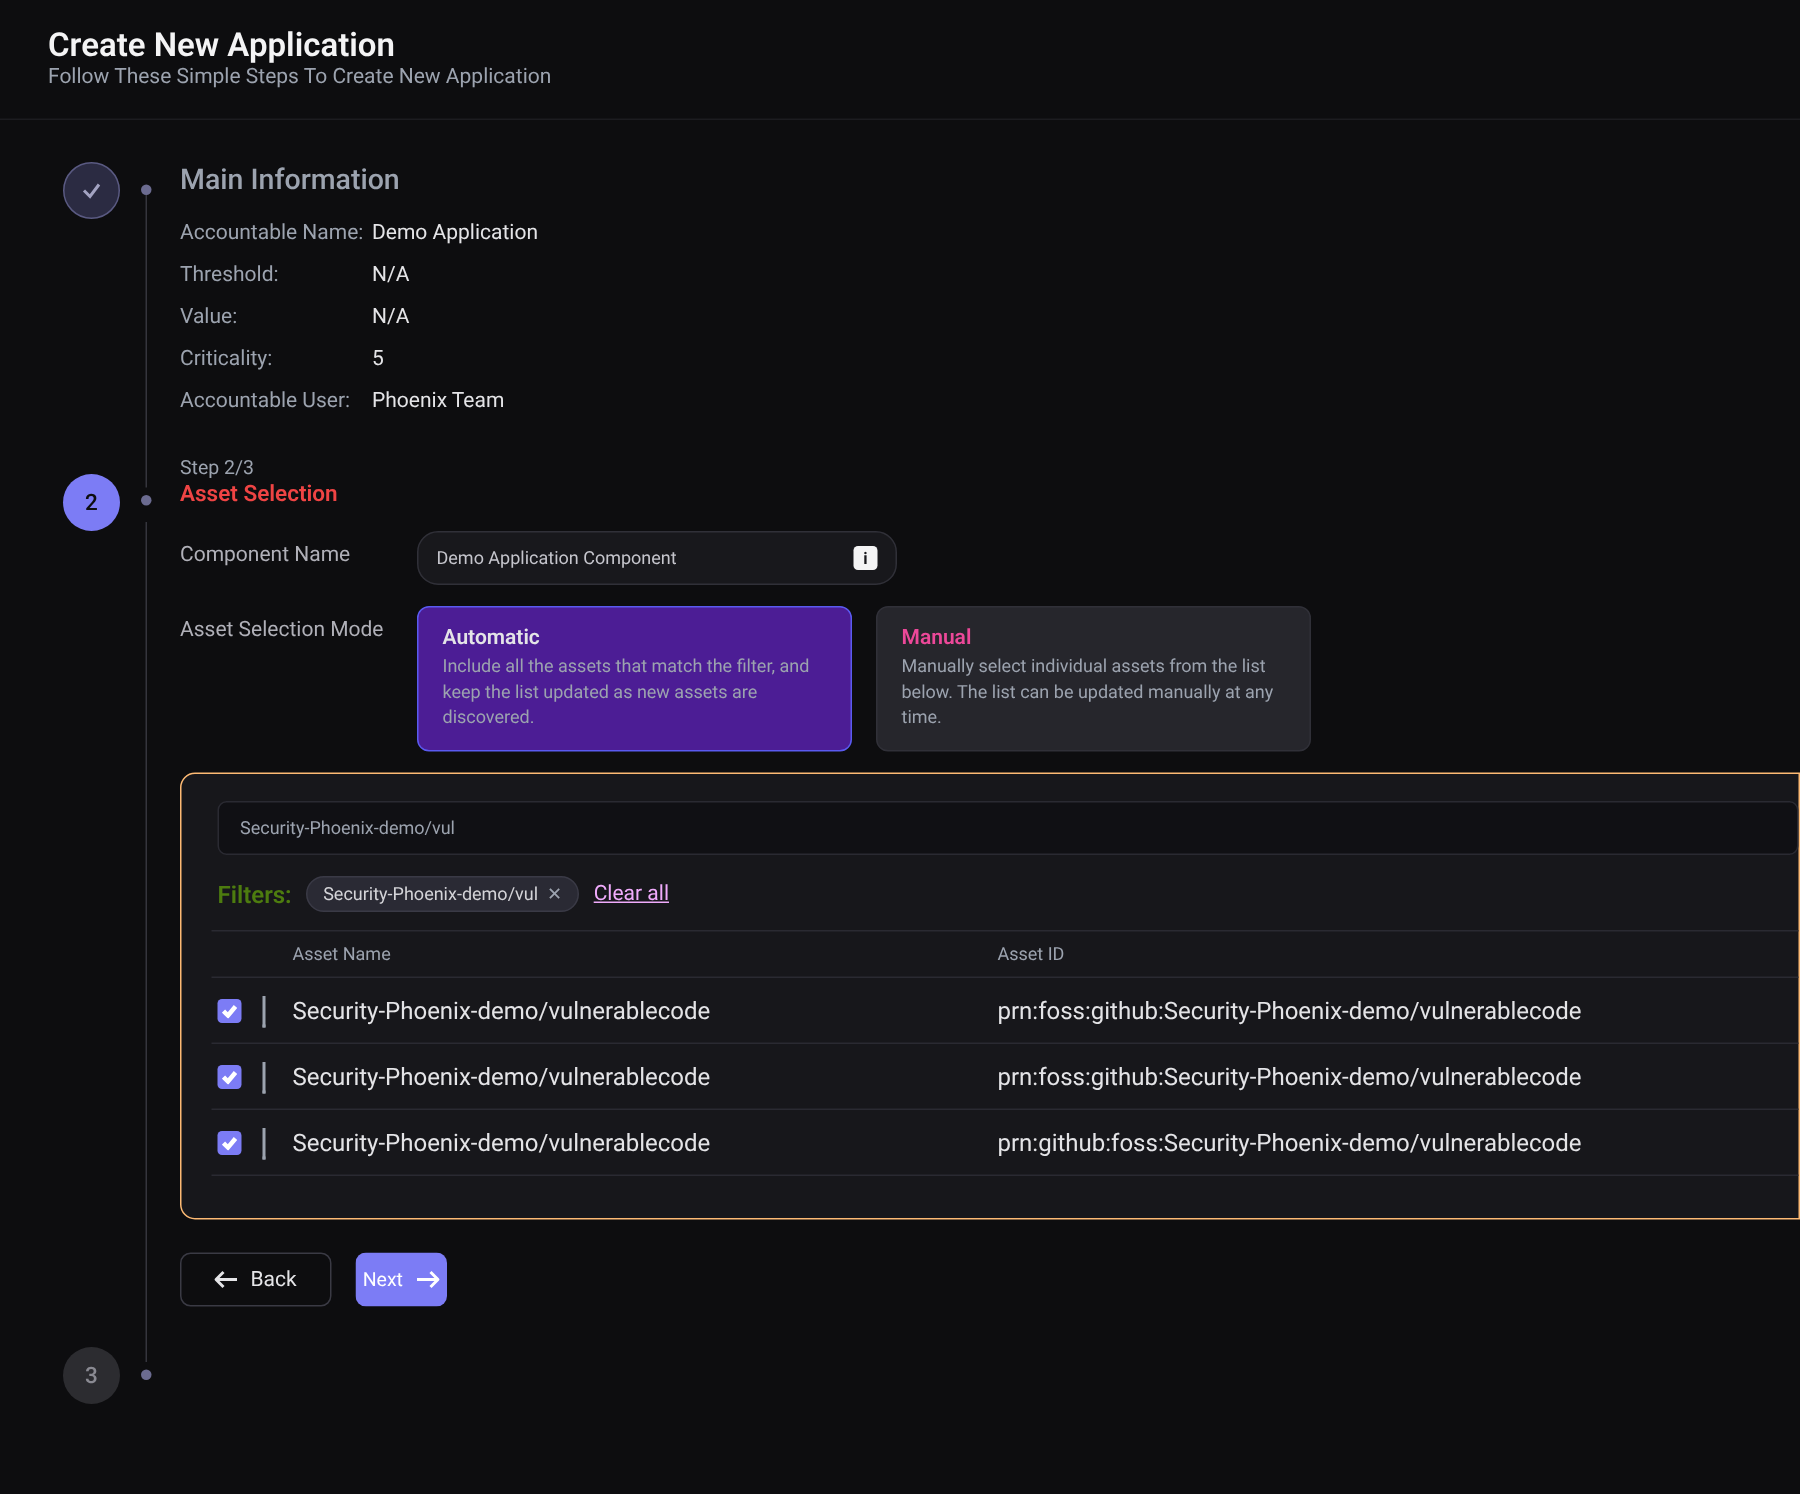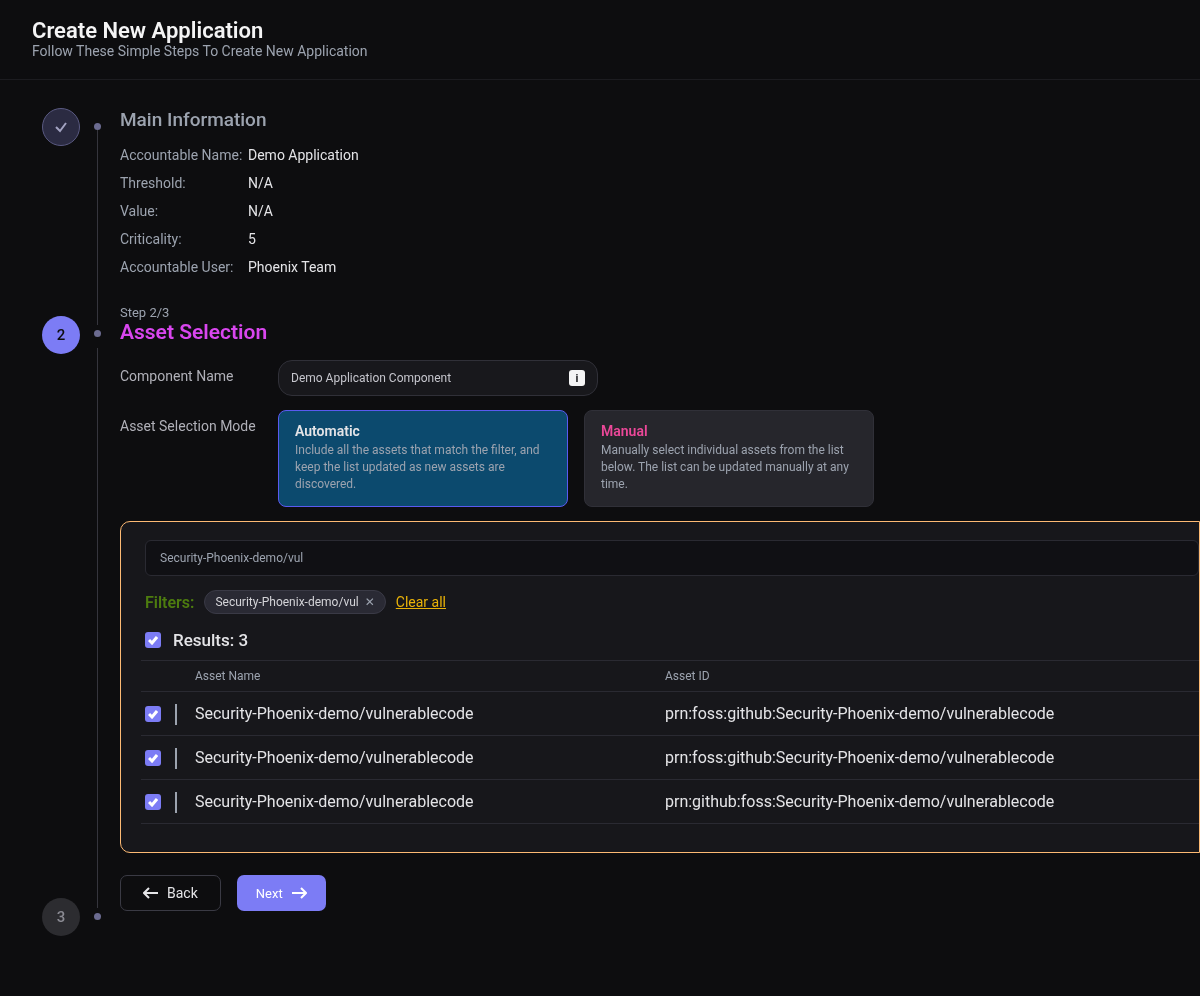--- a/index.html
+++ b/index.html
@@ -104,23 +104,23 @@
   .info-label { width: 128px; color: #9ca3af; }
   .info-value { color: #e4e4e7; }
 
   
   .step-label {
     font-size: 13px;
     color: #9ca3af;
     margin-top: 24px;
   }
   .asset-title {
-    font-size: 21px;
+    font-size: 15px;
     font-weight: 600;
-    color: #d946ef;
+    color: #ef4444;
     margin-bottom: 16px;
   }
   .form-row {
     display: flex;
     align-items: flex-start;
     margin-bottom: 14px;
   }
   .form-label {
     width: 158px;
     font-size: 14px;
@@ -152,21 +152,21 @@
     display: flex;
     gap: 16px;
   }
   .mode-card {
     width: 290px;
     border-radius: 8px;
     padding: 12px 16px 14px;
     cursor: pointer;
   }
   .mode-card.active {
-    background: #0c4a6e;
+    background: #4c1d95;
     border: 1px solid #5a5af0;
   }
   .mode-card.inactive {
     background: #26262c;
     border: 1px solid #303038;
   }
   .mode-title { font-size: 14px; font-weight: 600; color: #e4e4e7; margin-bottom: 3px; }
   .mode-card.inactive .mode-title { color: #ec4899; }
   .mode-desc { font-size: 12px; color: #9ca3af; line-height: 1.4; }
 
@@ -208,21 +208,21 @@
     border-radius: 14px;
     padding: 4px 10px;
     font-size: 12px;
     color: #d4d4d8;
     display: inline-flex;
     align-items: center;
     gap: 6px;
   }
   .chip .x { font-size: 12px; color: #9ca3af; cursor: pointer; }
   .clear-all {
-    color: #eab308;
+    color: #f0abfc;
     text-decoration: underline;
     font-size: 14px;
     cursor: pointer;
   }
   .results-header {
     display: flex;
     align-items: center;
     gap: 12px;
     padding: 4px 4px 10px;
   }
@@ -283,21 +283,21 @@
   }
   .btn.back {
     background: transparent;
     border-color: #3a3a44;
     color: #e4e4e7;
   }
   .btn.next {
     background: #7c7cf5;
     color: #fff;
     font-size: 13px;
-    padding: 9px 18px;
+    padding: 9px 4px;
   }
   .btn svg { width: 16px; height: 12px; stroke: currentColor; fill: none; stroke-width: 2; }
 
   
   .section3 {
     margin-top: 40px;
   }
   .section3-title {
     font-size: 19px;
     color: #7a7a82;
@@ -384,28 +384,20 @@
       <div class="results-panel">
         <div class="search-box">Security-Phoenix-demo/vul</div>
         <div class="filter-row">
           <span class="filter-label">Filters:</span>
           <span class="chip">
             <span>Security-Phoenix-demo/vul</span>
             <span class="x">✕</span>
           </span>
           <span class="clear-all">Clear all</span>
         </div>
-        <div class="results-header">
-          <span class="chk">
-            <svg>
-                <path d="M1 5 L4 8 L9 2"></path>
-              </svg>
-          </span>
-          <span class="results-title">Results: 3</span>
-        </div>
         <div class="table-head">
           <div class="col-chk"></div>
           <div class="col-caret"></div>
           <div class="col-name">Asset Name</div>
           <div class="col-id">Asset ID</div>
         </div>
 
         <div class="table-row">
           <div class="col-chk">
               <span class="chk">

